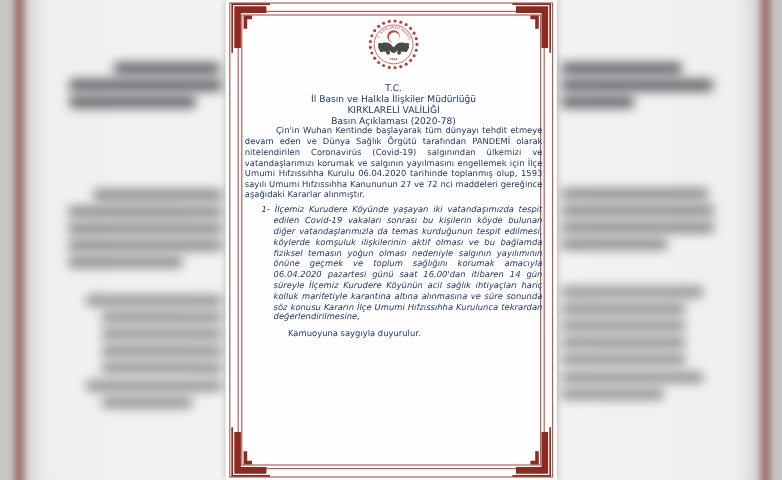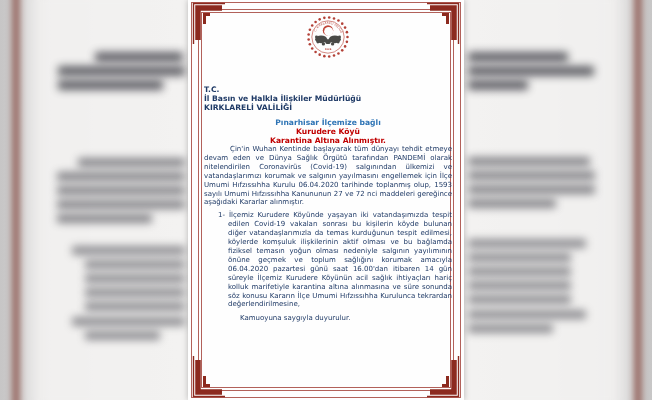--- a/index.html
+++ b/index.html
@@ -15,29 +15,29 @@
   .bg-stripe{position:absolute;top:-10px;width:8px;height:420px;background:#8d564e;
     filter:blur(3px);opacity:.8;}
   .bg-bar{position:absolute;background:#3e3e46;filter:blur(4.5px);border-radius:2px;}
   
   .paper{position:absolute;left:188px;top:0;width:276px;height:400px;background:#fefefe;
     box-shadow:0 0 6px rgba(0,0,0,.25);}
   .border-svg{position:absolute;inset:0;}
   .content{position:absolute;inset:0;padding:0 12px 0 16px;overflow:hidden;
     color:var(--navy);}
   .emblem-wrap{margin-top:14px;text-align:center;}
-  .hdr{margin-top:21px;text-align:left;font-weight:bold;font-size:7.6px;line-height:9px;
+  .hdr{margin-top:5px;text-align:center;font-weight:normal;font-size:7.6px;line-height:9px;
     color:var(--navy);}
   .subject{margin-top:6px;text-align:center;font-weight:bold;font-size:7.6px;line-height:9px;}
   .subject .blue{color:var(--blue);}
   .subject .red{color:var(--red);}
   .para{font-size:7px;line-height:8.9px;text-align:justify;color:var(--navy);}
   .intro{margin-top:2px;font-weight:bold;text-indent:26px;}
   .p1{text-indent:26px;}
-  .decision{margin-top:4px;padding-left:24px;}
+  .decision{margin-top:4px;padding-left:24px;font-style:italic;}
   .decision .d-line{text-indent:-10px;}
   .decision .marker{font-weight:normal;}
   .closing{margin-top:8px;padding-left:36px;text-align:left;}
   .closing2{margin-top:5px;}
 </style>
 </head>
 <body>
 
 <div class="backdrop">
   <div class="bg-sheet"></div>
@@ -147,27 +147,23 @@
         </g>
         <circle cx="0" cy="1.5" r="1" fill="#ffffff"></circle>
         <text x="0" y="14.5" font-size="2.6" fill="#b34137" text-anchor="middle" font-weight="bold">1924</text>
       </svg>
     </div>
 
     <div class="hdr">
       <div>T.C.</div>
       <div>İl Basın ve Halkla İlişkiler Müdürlüğü</div>
       <div>KIRKLARELİ VALİLİĞİ</div>
+      <div>Basın Açıklaması (2020-78)</div>
     </div>
 
-    <div class="subject">
-      <div class="blue">Pınarhisar İlçemize bağlı</div>
-      <div class="red">Kurudere Köyü</div>
-      <div class="red">Karantina Altına Alınmıştır.</div>
-    </div>
 
     <div class="para p1">Çin'in Wuhan Kentinde başlayarak tüm dünyayı tehdit etmeye devam eden ve Dünya Sağlık Örgütü tarafından PANDEMİ olarak nitelendirilen Coronavirüs (Covid-19) salgınından ülkemizi ve vatandaşlarımızı korumak ve salgının yayılmasını engellemek için İlçe Umumi Hıfzıssıhha Kurulu 06.04.2020 tarihinde toplanmış olup, 1593 sayılı Umumi Hıfzıssıhha Kanununun 27 ve 72 nci maddeleri gereğince aşağıdaki Kararlar alınmıştır.</div>
 
     <div class="para decision">
       <div class="d-line"><span class="marker">1-</span>
       <span>İlçemiz Kurudere Köyünde yaşayan iki vatandaşımızda tespit edilen Covid-19 vakaları sonrası bu kişilerin köyde bulunan diğer vatandaşlarımızla da temas kurduğunun tespit edilmesi, köylerde komşuluk ilişkilerinin aktif olması ve bu bağlamda fiziksel temasın yoğun olması nedeniyle salgının yayılımının önüne geçmek ve toplum sağlığını korumak amacıyla 06.04.2020 pazartesi günü saat 16.00'dan itibaren 14 gün süreyle İlçemiz Kurudere Köyünün acil sağlık ihtiyaçları hariç kolluk marifetiyle karantina altına alınmasına ve süre sonunda söz konusu Kararın İlçe Umumi Hıfzıssıhha Kurulunca tekrardan değerlendirilmesine,</span></div>
     </div>
 
     <div class="para closing closing2">Kamuoyuna saygıyla duyurulur.</div>
   </div>

